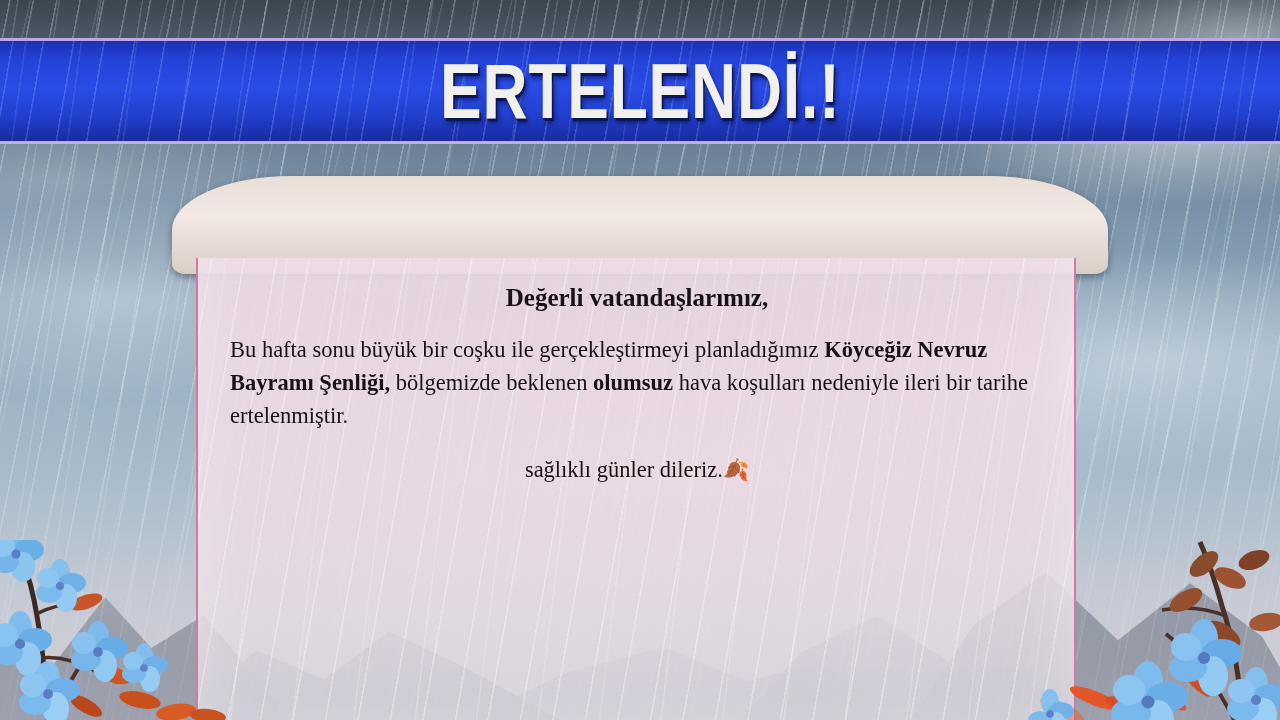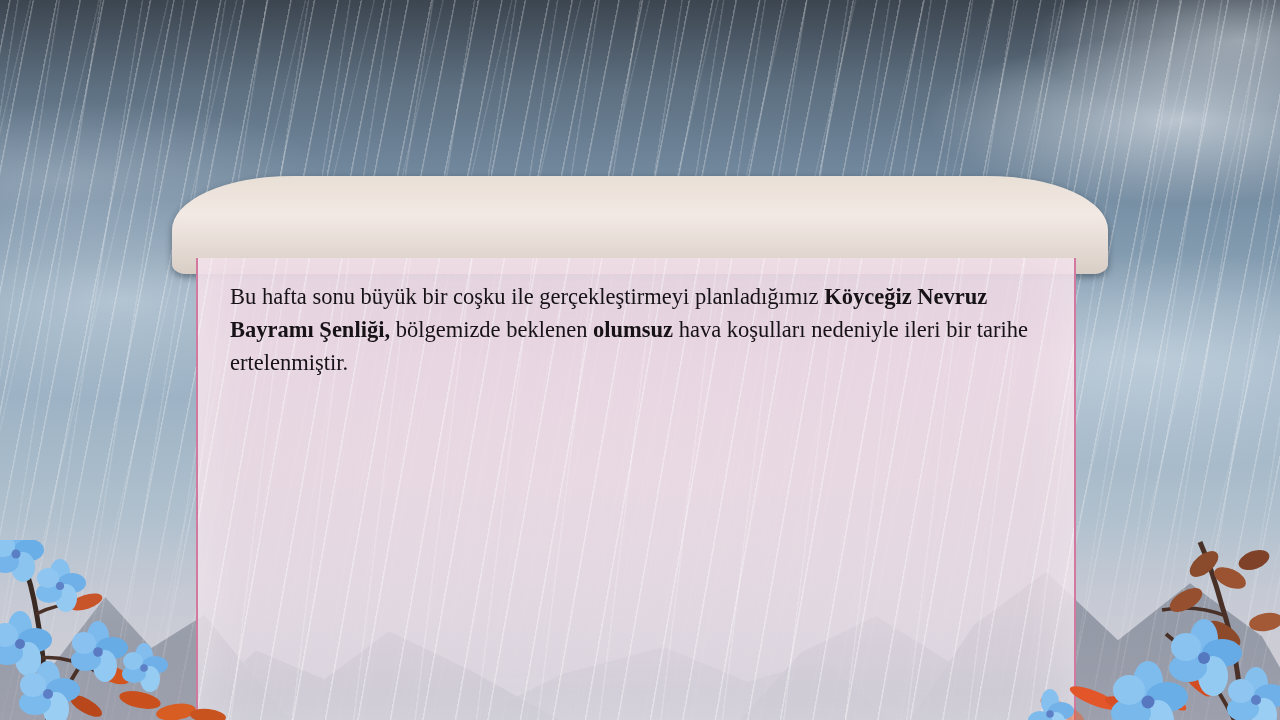--- a/index.html
+++ b/index.html
@@ -227,36 +227,42 @@
   <div class="bg-mountains">
     <div class="mt a"></div>
     <div class="mt b"></div>
     <div class="mt c"></div>
     <div class="mt d"></div>
     <div class="mt e"></div>
   </div>
   <div class="bg-mist"></div>
   <div class="rain"></div>
 
+  <div class="top-banner">
+    <div class="rain2"></div>
+    <div class="top-title">ERTELENDİ.!</div>
+  </div>
 
   <div class="green-wrap">
     <div class="green-outer"></div>
   </div>
 
   <div class="panel">
     <div class="panel-body">
 
+      <div class="lead">Değerli vatandaşlarımız,</div>
 
       <div class="para">
         <span>Bu hafta sonu büyük bir coşku ile gerçekleştirmeyi planladığımız </span><b>Köyceğiz Nevruz Bayramı Şenliği,</b><span> bölgemizde beklenen </span><b>olumsuz</b><span> hava koşulları nedeniyle ileri bir tarihe ertelenmiştir.</span>
       </div>
 
 
 
       <div class="para">
+        <span class="last-line"><span>sağlıklı günler dileriz.</span><span class="leaf">🍂</span></span>
       </div>
 
     </div>
   </div>
 
   <svg class="floral left" viewBox="0 0 300 180">
     <g>
       <path d="M58 180 C56 140 52 100 44 60 C40 40 34 22 26 8" stroke="#3a2a24" stroke-width="5" fill="none"></path>
       <path d="M64 180 C74 148 92 120 112 96" stroke="#4a3128" stroke-width="4" fill="none"></path>
       <path d="M46 74 C62 66 80 62 98 64" stroke="#4a3128" stroke-width="3.5" fill="none"></path>

